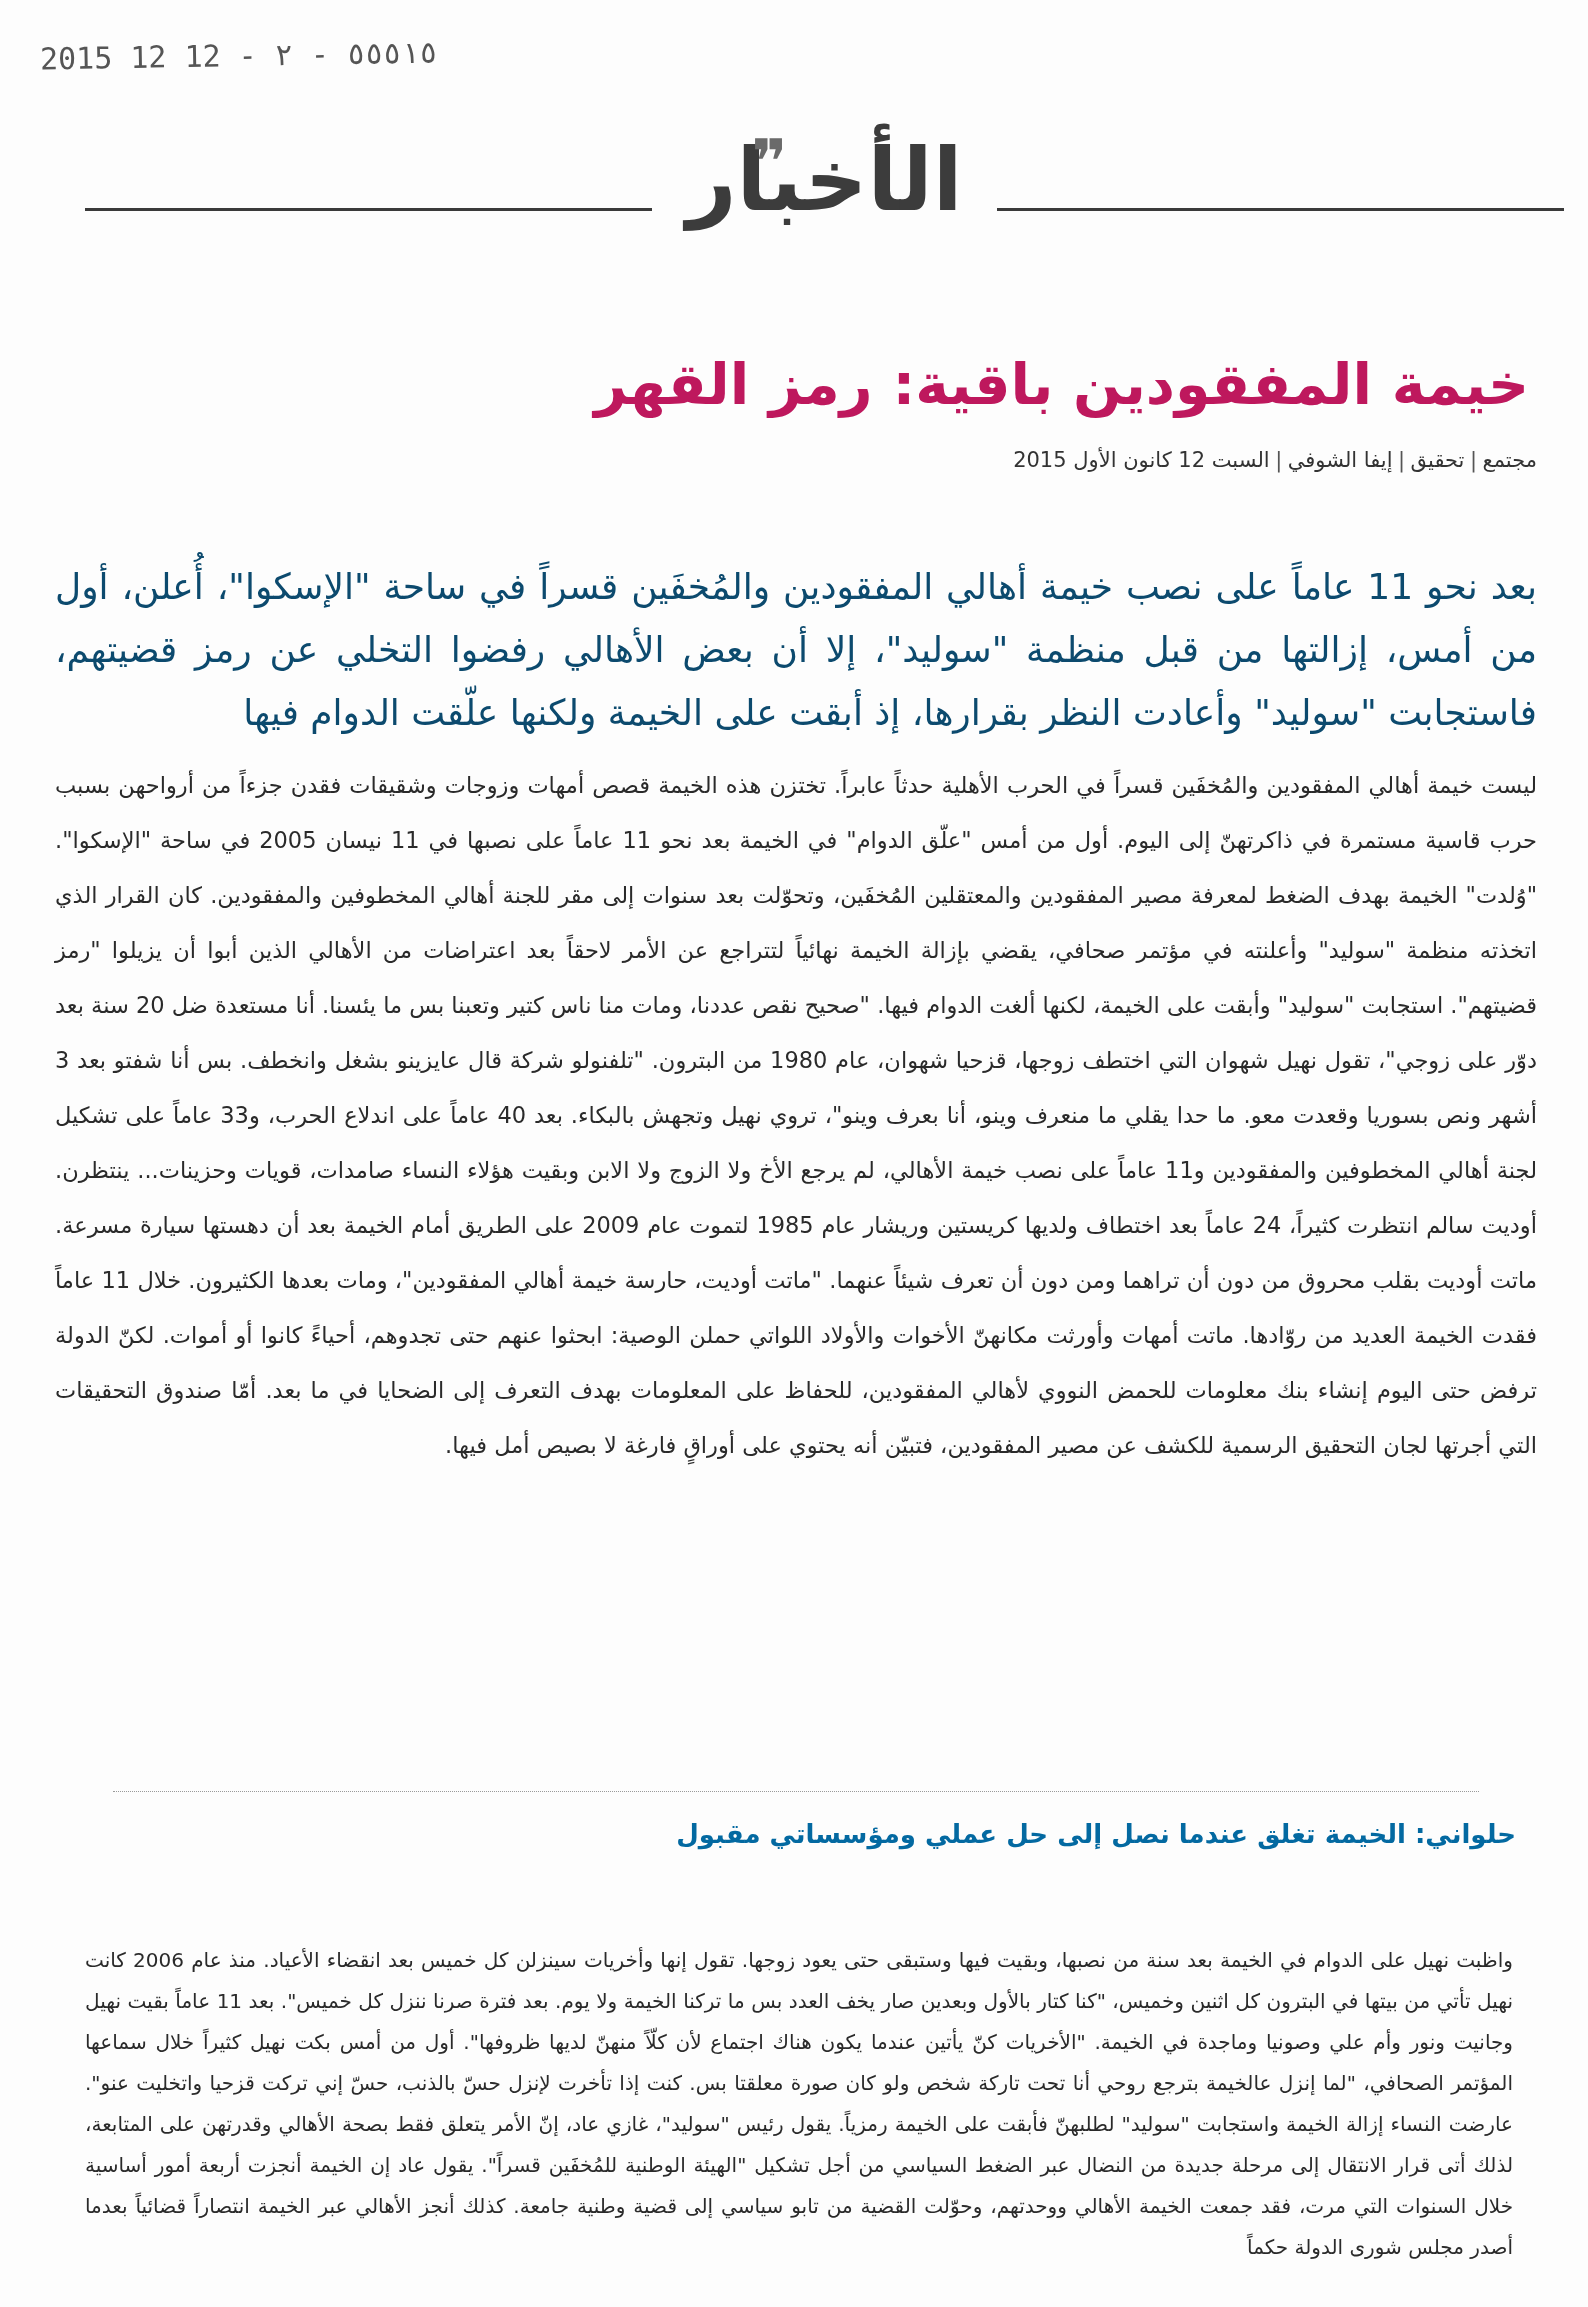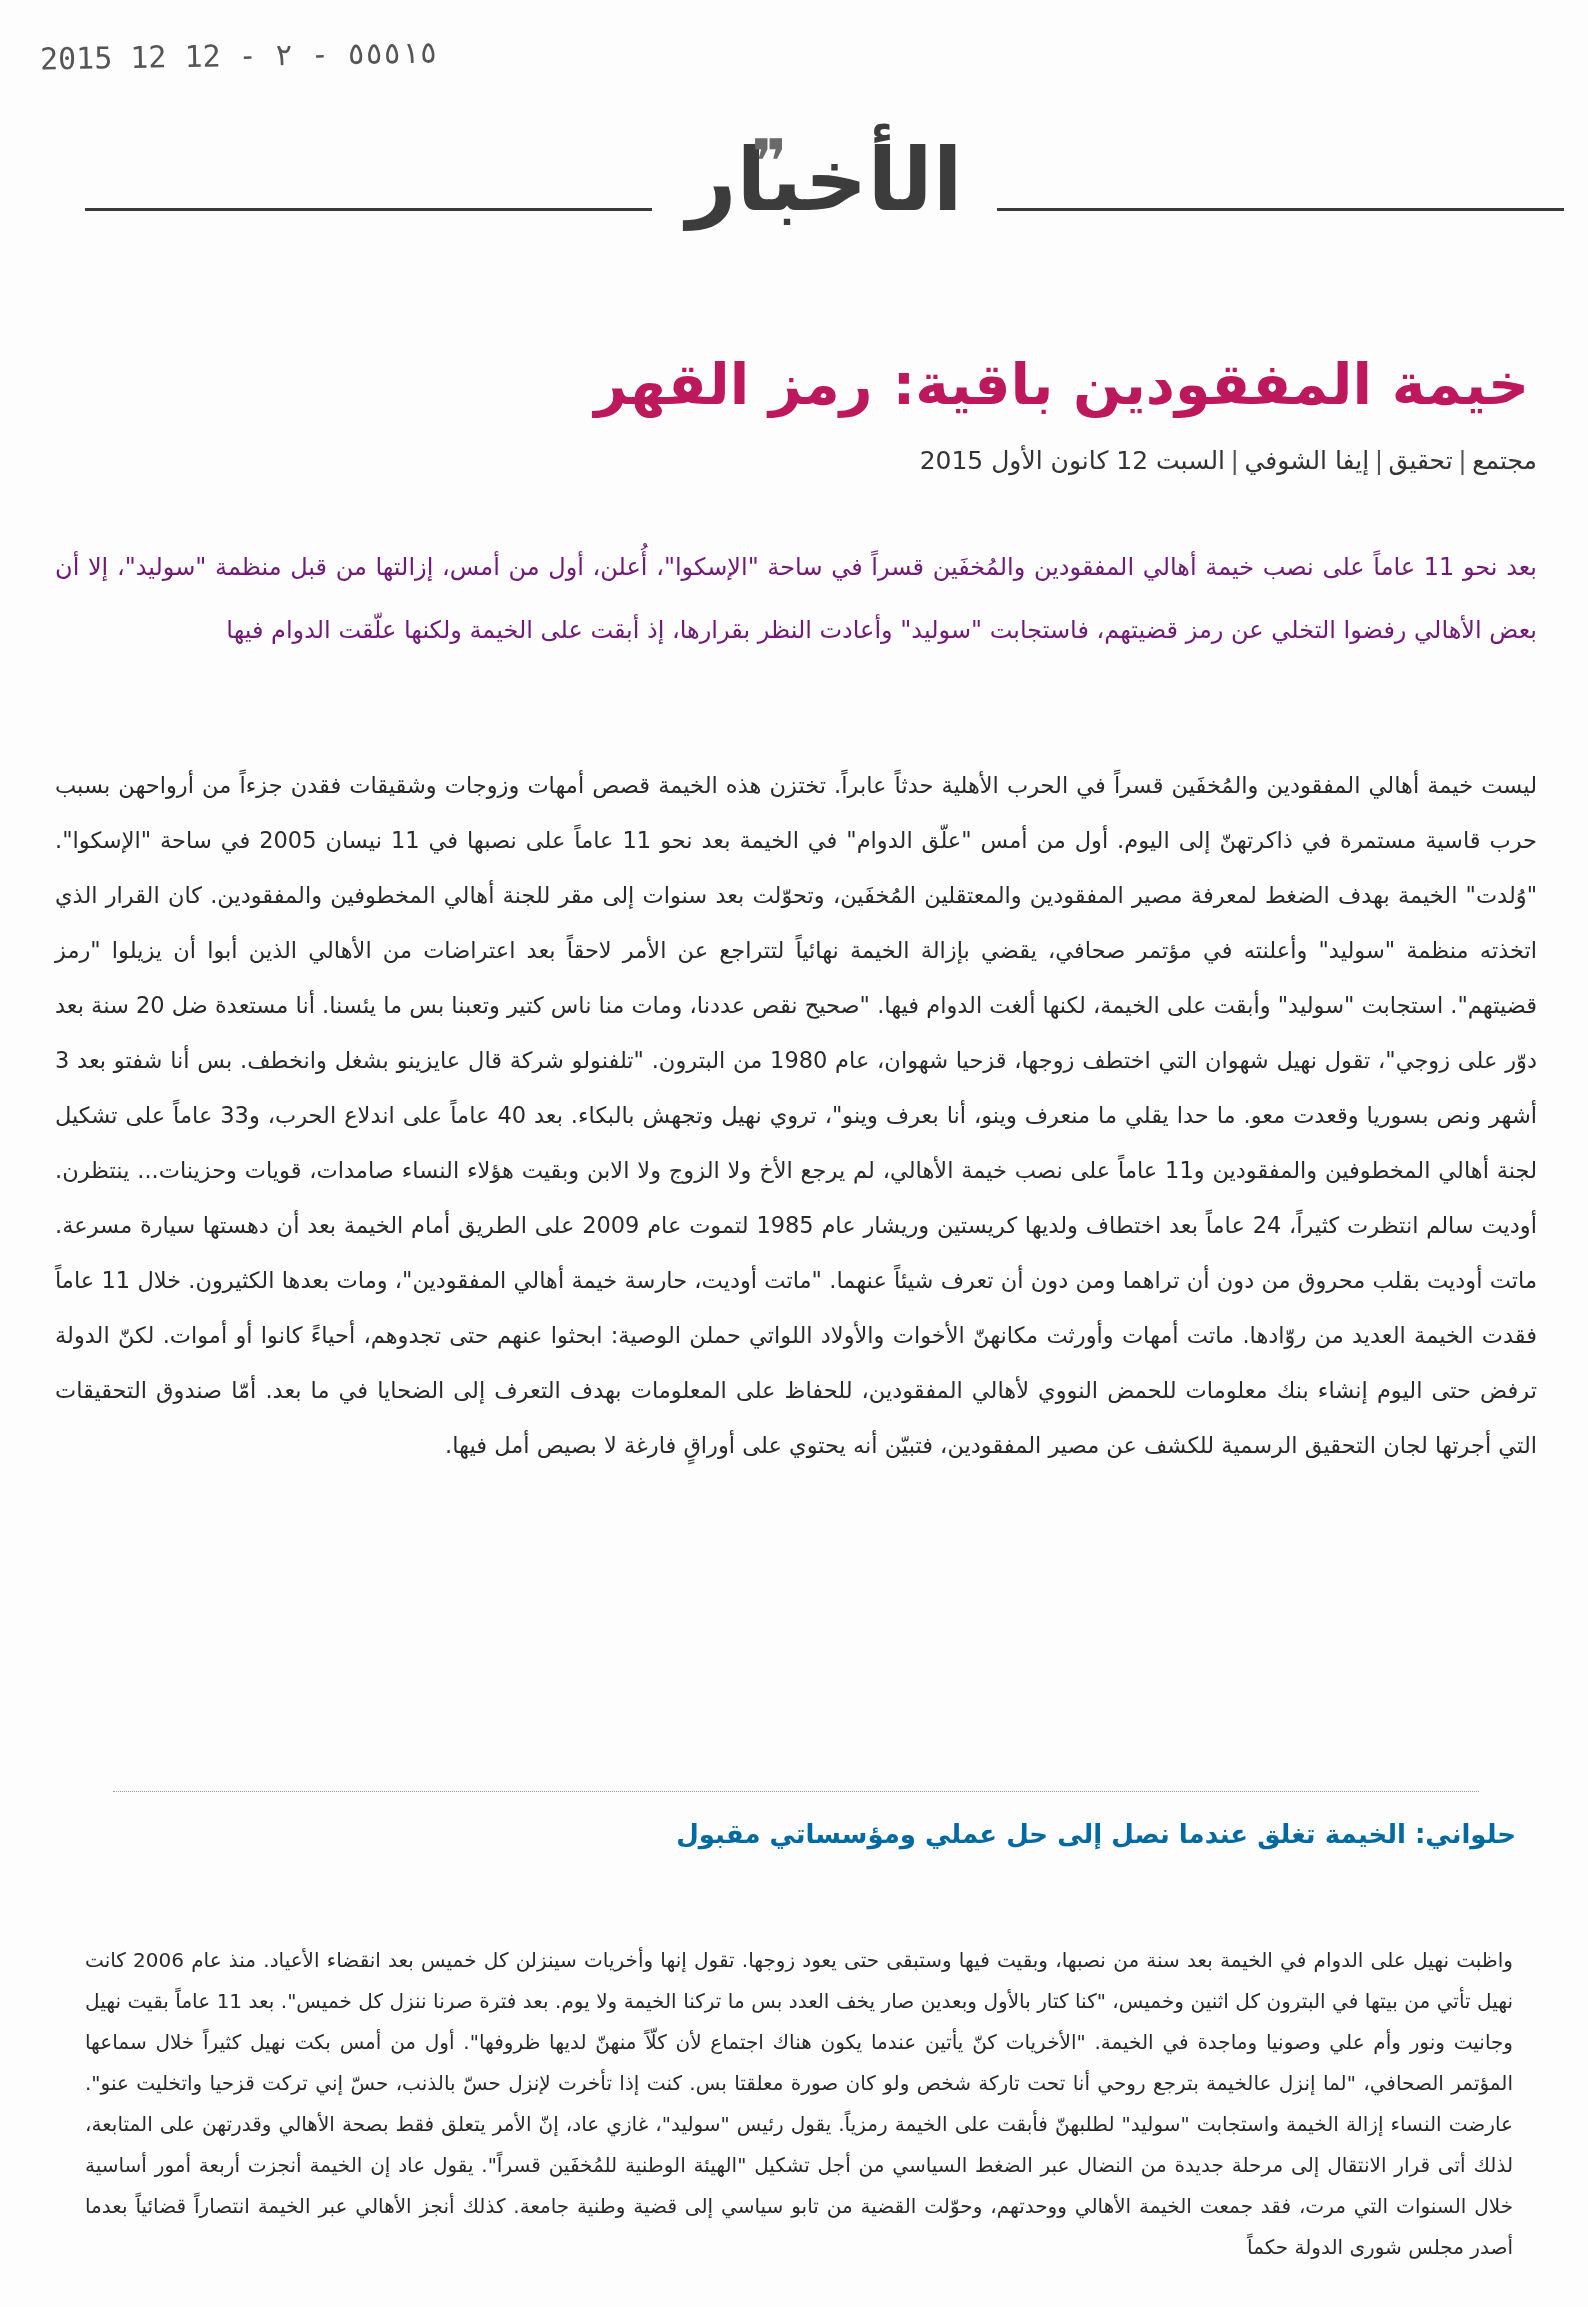--- a/index.html
+++ b/index.html
@@ -74,34 +74,34 @@
       font-family: "DejaVu Sans", sans-serif;
       font-weight: bold;
       font-size: 57px;
       line-height: 68px;
       color: #be185d;
       margin: 8px;
       letter-spacing: -0.7px;
     }
     .byline {
       top: 447px;
-      font-size: 25px;
+      font-size: 21px;
       line-height: 27px;
       color: #333;
       margin: 0;
     }
     .byline span.sep {
       color: #555;
       padding: 0 5.5px;
     }
     .lede {
-      top: 536px;
-      font-size: 24px;
+      top: 555px;
+      font-size: 36px;
       line-height: 63px;
-      color: #701a75;
+      color: #0c4a6e;
       margin: 0;
       text-align: justify;
       text-align-last: right;
     }
     .body-text {
       top: 758px;
       font-size: 22.5px;
       line-height: 55px;
       color: #2a2a2a;
       margin: 0;

